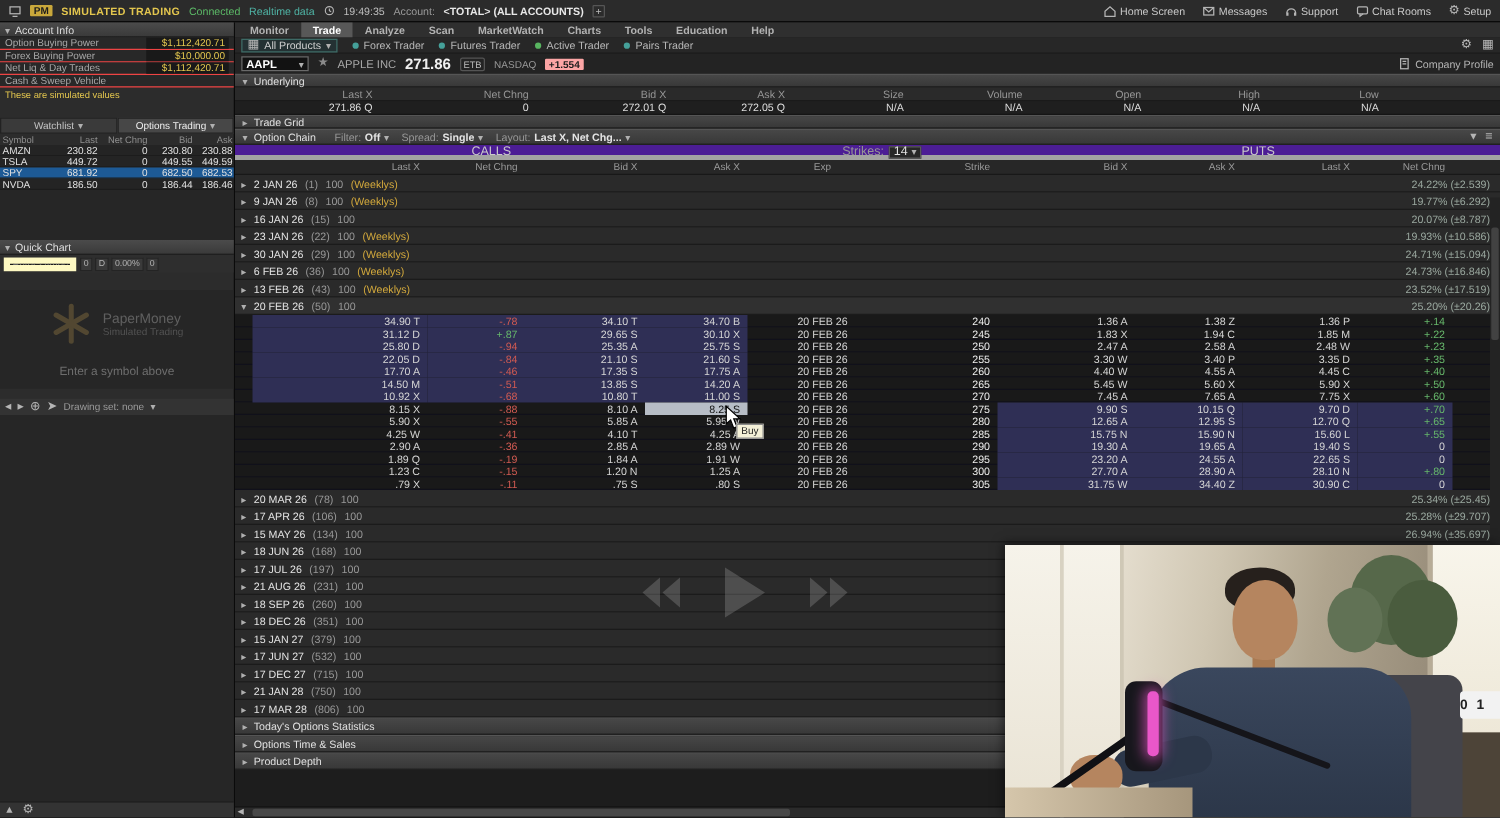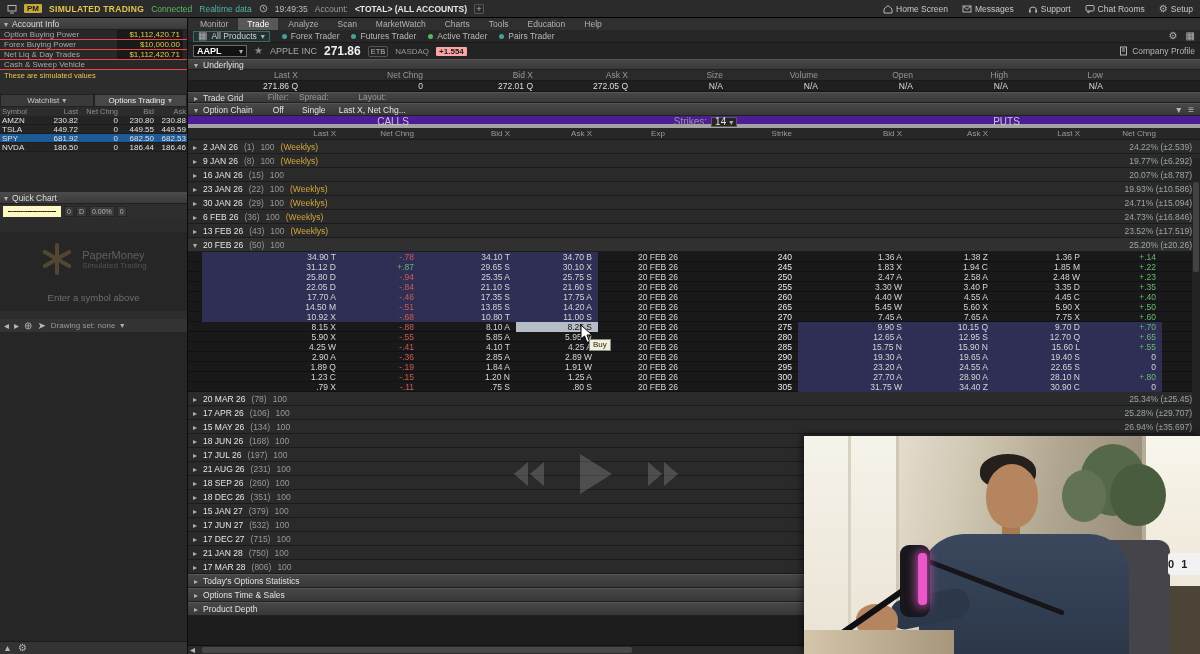--- a/index.html
+++ b/index.html
@@ -54,43 +54,43 @@
   .wm-logo i:nth-child(3) { transform:rotate(120deg); }
   .wm-title { font-size:11px; color:#6e6e6e; }
   .wm-sub { font-size:8px; color:#5d5d5d; }
   .wm-hint { margin-top:16px; font-size:9.5px; color:#6e6e6e; }
   .draw-bar { margin-top:8px; height:13px; flex:0 0 13px; background:#333; display:flex; align-items:center; gap:5px; padding:0 4px; color:#9a9a9a; font-size:8px; }
   .qc-canvas { flex:1; background:#262626; }
   .sb-footer { height:13px; flex:0 0 13px; background:#333; border-top:1px solid #1b1b1b; display:flex; align-items:center; gap:8px; padding:0 5px; color:#aaa; }
 
   
   .main { flex:1; display:flex; flex-direction:column; background:#1d1d1d; min-width:0; position:relative; }
-  .main-tabs { height:12px; flex:0 0 12px; background:#2f2f2f; display:flex; gap:1px; padding-left:3px; font-size:8.5px; }
+  .main-tabs { height:12px; flex:0 0 12px; background:#2f2f2f; display:flex; gap:1px; padding-left:3px; font-size:8.5px;font-weight:bold; }
   .main-tab { padding:0 9px; display:flex; align-items:center; color:#b2b2b2; }
   .main-tab.active { background:#585858; color:#fff; }
   .subtabs { height:13px; flex:0 0 13px; background:#272727; display:flex; align-items:center; gap:12px; padding:0 5px; font-size:8.5px; border-bottom:1px solid #1a1a1a; }
   .all-products { display:flex; align-items:center; gap:4px; border:1px solid #3e6b66; background:#243133; color:#cfcfcf; padding:0 4px; height:11px; }
   .subtab { display:flex; align-items:center; gap:4px; color:#b8b8b8; }
   .dot { width:5px; height:5px; border-radius:50%; background:#45a099; }
   .subtabs-right { margin-left:auto; display:flex; gap:8px; color:#b5b5b5; }
   .symbol-row { height:16px; flex:0 0 16px; display:flex; align-items:center; gap:7px; padding:0 5px; background:#232323; font-size:9px; }
   .sym-box { display:flex; align-items:center; justify-content:space-between; background:#121212; border:1px solid #6a6a6a; height:12px; width:54px; padding:0 3px; }
   .sym-box input { width:34px; background:transparent; border:none; color:#fff; font-weight:bold; font-size:9px; font-family:"Liberation Sans",sans-serif; }
   .company { color:#a8a8a8; }
   .price { color:#f0f0f0; font-size:12px; font-weight:bold; }
   .etb { color:#bbb; font-size:7.5px; border:1px solid #555; border-radius:2px; padding:0 2px; }
   .nasdaq { color:#999; font-size:8px; }
   .chg-badge { background:#fca5a5; color:#1c1c1c; font-weight:bold; font-size:8px; padding:0 3px; border-radius:1px; }
   .symbol-right { margin-left:auto; display:flex; gap:4px; align-items:center; color:#b5b5b5; font-size:8.5px; }
   .msec { height:11px; flex:0 0 11px; background:linear-gradient(#474747,#383838); display:flex; align-items:center; gap:5px; padding:0 6px; font-size:8.5px; color:#e0e0e0; border-top:1px solid #555; border-bottom:1px solid #202020; }
   .msec.tall { height:13px; flex:0 0 13px; }
   .msec.h14 { height:14px; flex:0 0 14px; }
-  .oc-ctl { display:flex; align-items:center; gap:3px; margin-left:10px;flex-direction:column; }
+  .oc-ctl { display:flex; align-items:center; gap:3px; margin-left:10px; }
   .ctl-label { color:#979797; }
-  .ctl-value { color:#e4e4e4; }
+  .ctl-value { color:#e4e4e4;font-weight:bold; }
   .msec-right { margin-left:auto; display:flex; gap:7px; color:#aaa; }
 
   .und-head, .und-row { display:grid; grid-template-columns:120px 125px 110px 95px 95px 95px 95px 95px 95px 1fr; font-size:8.5px; }
   .und-head { height:11px; flex:0 0 11px; align-items:center; background:#2a2a2a; color:#969696; border-bottom:1px solid #1a1a1a; }
   .und-head span, .und-row span { text-align:right; padding-right:10px; }
   .und-row { height:11px; flex:0 0 11px; align-items:center; background:#1f1f1f; color:#dedede; border-bottom:1px solid #151515; }
 
   .band { height:12px; flex:0 0 12px; display:grid; grid-template-columns:410px 215px 1fr; align-items:center; background:#4c1d95; color:#cacaca; font-size:10px; border-bottom:4px solid #a3a3a3; }
   .band > div { display:flex; justify-content:center; align-items:center; gap:4px; }
   .strikes-box { border:1px solid #5a5a5a; background:#262626; padding:0 3px; display:flex; align-items:center; gap:3px; height:10px; color:#e0e0e0; }

